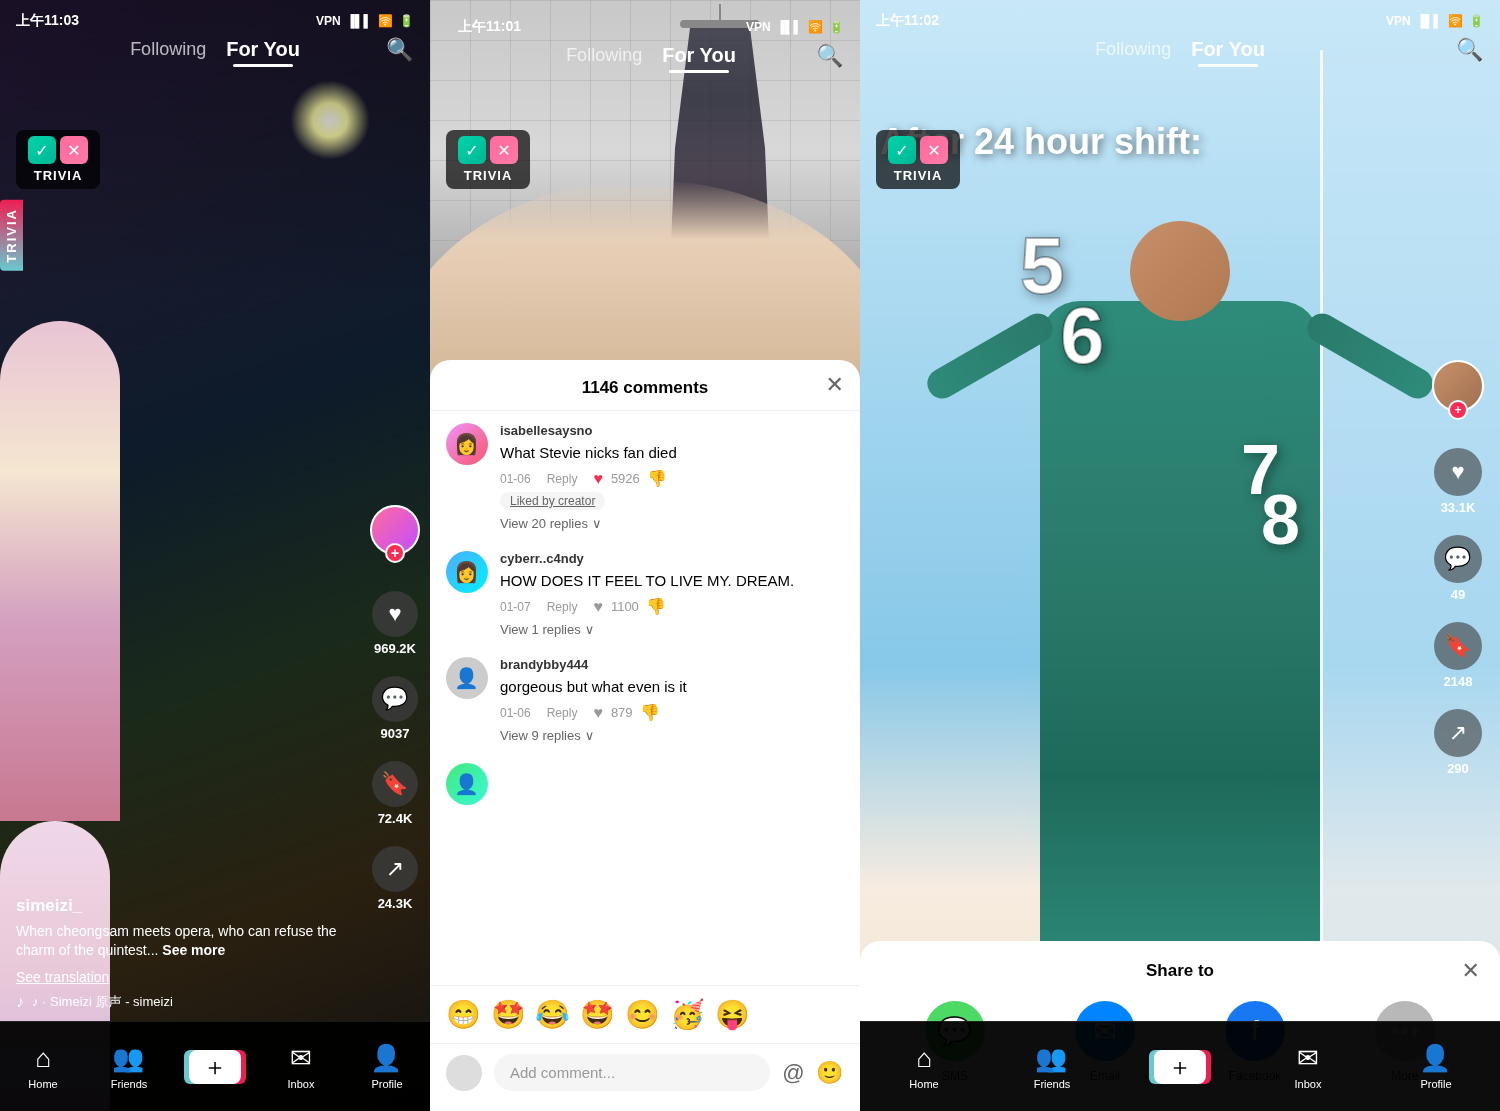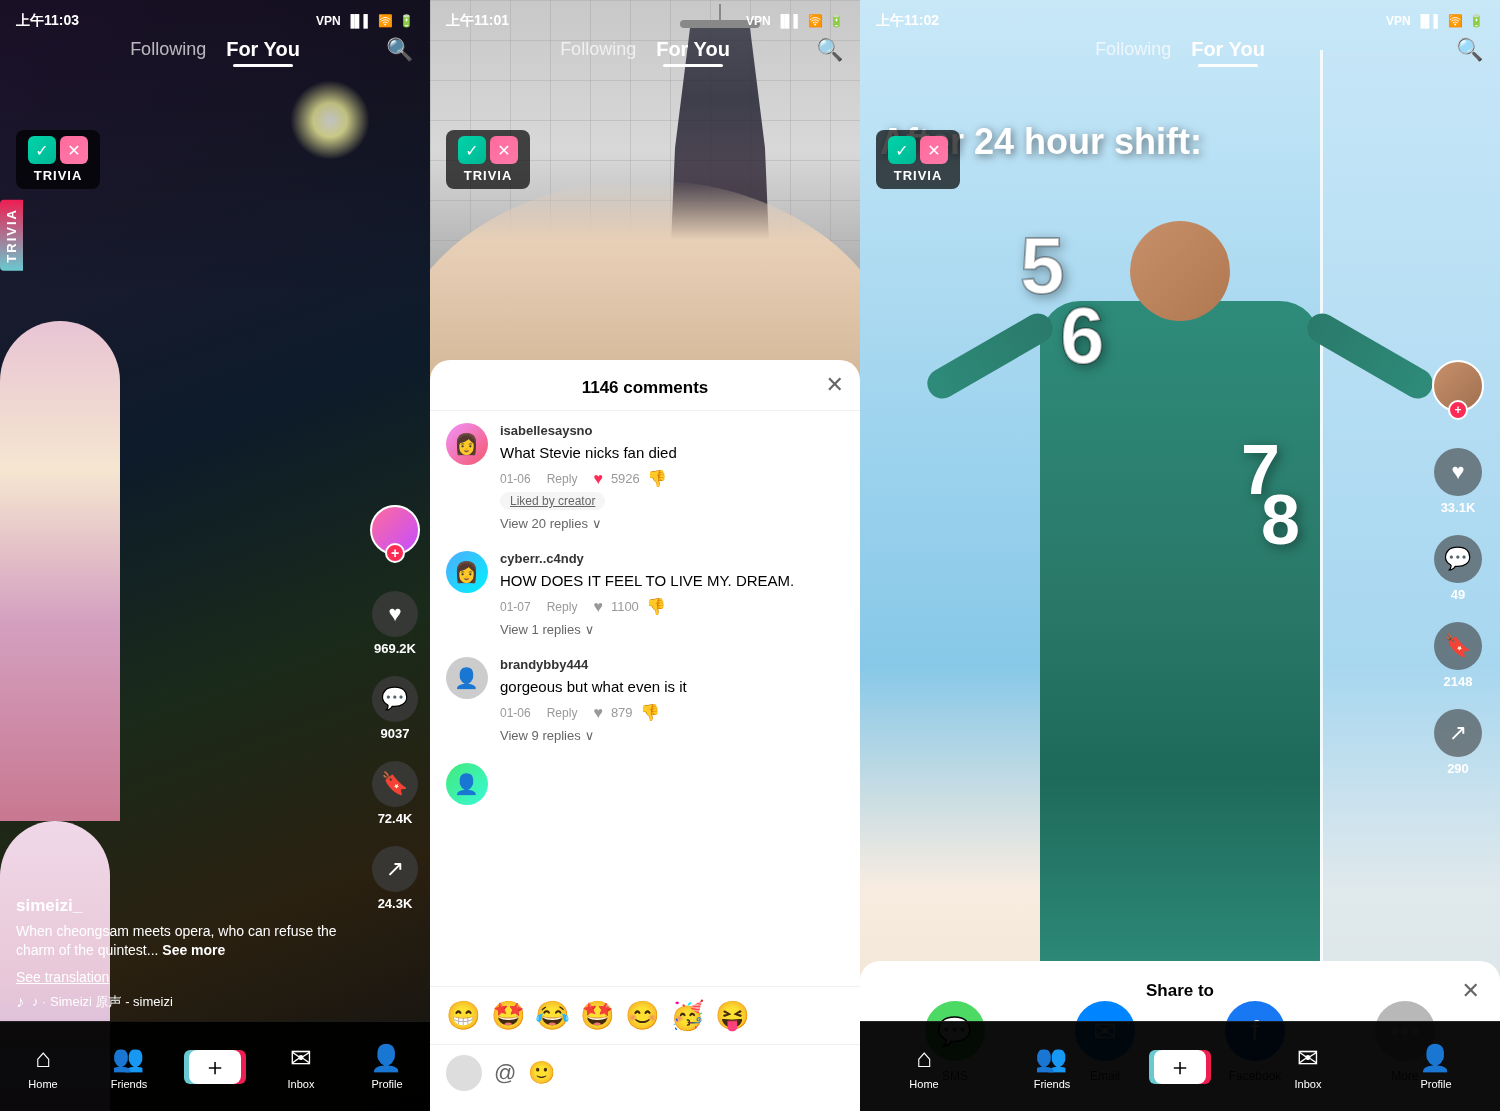--- a/index.html
+++ b/index.html
@@ -472,23 +472,23 @@
       bottom: 0;
       left: 0;
       right: 0;
       height: 200px;
       background: linear-gradient(180deg, transparent 0%, #e8d0b8 30%, #d4b898 100%);
       clip-path: ellipse(60% 100% at 50% 100%);
     }
 
     .screen2-topbar {
       position: absolute;
-      top: 0; left: 0; right: 0;
+      top: 0; left: 12px; right: 0;
       z-index: 10;
-      padding: 12px 16px 0;
+      padding: 18px 16px 0;
     }
 
     
     .comments-sheet {
       position: absolute;
       top: 360px;
       left: 0; right: 0;
       bottom: 0;
       background: white;
       border-radius: 20px 20px 0 0;
@@ -918,20 +918,21 @@
       background: white;
       border-radius: 20px 20px 0 0;
       z-index: 40;
       padding: 20px;
     }
 
     .share-header {
       display: flex;
       justify-content: center;
       align-items: center;
+      margin-bottom: 20px;
       position: relative;
     }
 
     .share-title {
       font-size: 17px;
       font-weight: 700;
       color: #000;
     }
 
     .share-close {
@@ -1231,20 +1232,23 @@
         <span class="emoji-item">🤩</span>
         <span class="emoji-item">😂</span>
         <span class="emoji-item">🤩</span>
         <span class="emoji-item">😊</span>
         <span class="emoji-item">🥳</span>
         <span class="emoji-item">😝</span>
       </div>
 
       <div class="comment-input-bar">
         <div class="comment-input-avatar"></div>
+        <div class="comment-input-field">
+          <span>Add comment...</span>
+        </div>
         <div class="comment-input-icons">
           <span class="input-icon">@</span>
           <span class="input-icon">🙂</span>
         </div>
       </div>
     </div>
   </div>
 
   <div class="screen3">
     <div class="screen3-bg"></div>

